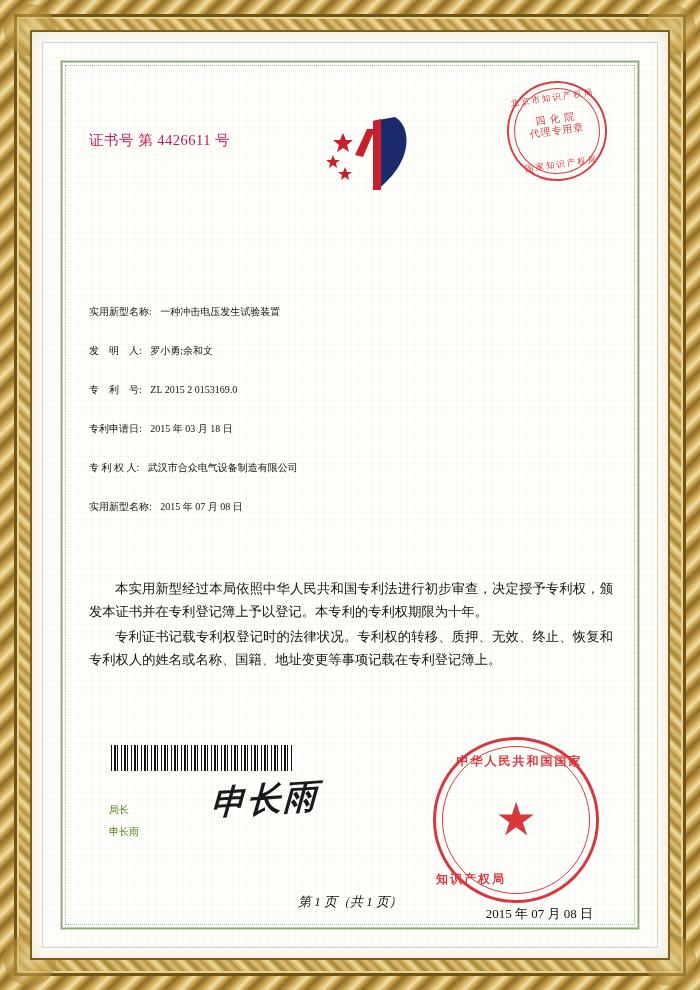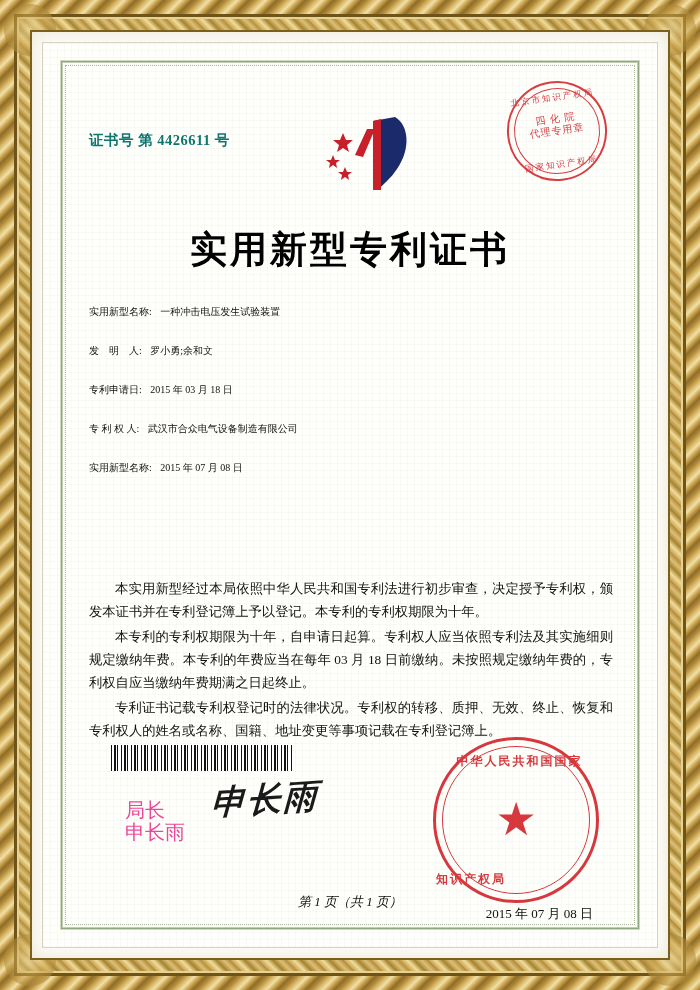--- a/index.html
+++ b/index.html
@@ -92,24 +92,23 @@
   
   .content {
     position: absolute;
     left: 38px; top: 34px; right: 38px; bottom: 30px;
   }
 
   .cert-no {
     position: absolute;
     left: 8px; top: 54px;
     font-size: 14.5px;
-    color: #0f766e;
+    color: #be185d;
     letter-spacing: 0.5px;
     white-space: nowrap;
-    font-weight: bold;
   }
 
   
   .emblem {
     position: absolute;
     left: 240px; top: 38px;
     width: 110px; height: 82px;
   }
 
   
@@ -207,24 +206,23 @@
       repeating-linear-gradient(90deg,
         #111 0px, #111 1px, #fff 1px, #fff 3px,
         #111 3px, #111 5px, #fff 5px, #fff 6px,
         #111 6px, #111 7px, #fff 7px, #fff 10px);
   }
 
   
   .sig-block {
     position: absolute;
     left: 28px; top: 722px;
-    font-size: 20px;
+    font-size: 10px;
     line-height: 22px;
-    color: #ec4899;
-    margin-left: 16px;
+    color: #4d7c0f;
   }
   .handwriting {
     position: absolute;
     left: 130px; top: 700px;
     font-family: "DejaVu Serif", serif;
     font-size: 34px;
     font-style: italic;
     font-weight: bold;
     color: #1a1a1a;
     letter-spacing: 2px;
@@ -322,48 +320,50 @@
       <div class="stamp-top">
         <div class="ring"></div>
         <div class="arc">北京市知识产权局</div>
         <div class="stamp-center">
           <div>四 化 院</div>
           <div>代理专用章</div>
         </div>
         <div class="arc-bottom">国家知识产权局</div>
       </div>
 
-      <div class="main-title">实用新型专利证书</div>
 
       <div class="fields">
         <div class="field-row">
           <span class="field-label">实用新型名称:</span>
           <span class="field-value">一种冲击电压发生试验装置</span>
         </div>
         <div class="field-row">
           <span class="field-label">发　明　人:</span>
           <span class="field-value">罗小勇;余和文</span>
         </div>
         <div class="field-row">
+          <span class="field-label">专　利　号:</span>
+          <span class="field-value">ZL 2015 2 0153169.0</span>
+        </div>
+        <div class="field-row">
           <span class="field-label">专利申请日:</span>
           <span class="field-value">2015 年 03 月 18 日</span>
         </div>
         <div class="field-row">
           <span class="field-label">专 利 权 人:</span>
           <span class="field-value">武汉市合众电气设备制造有限公司</span>
         </div>
         <div class="field-row">
           <span class="field-label">实用新型名称:</span>
           <span class="field-value">2015 年 07 月 08 日</span>
         </div>
       </div>
 
       <div class="body-text">
         <p>本实用新型经过本局依照中华人民共和国专利法进行初步审查，决定授予专利权，颁发本证书并在专利登记簿上予以登记。本专利的专利权期限为十年。</p>
-        <p>本专利的专利权期限为十年，自申请日起算。专利权人应当依照专利法及其实施细则规定缴纳年费。本专利的年费应当在每年 03 月 18 日前缴纳。未按照规定缴纳年费的，专利权自应当缴纳年费期满之日起终止。</p>
         <p>专利证书记载专利权登记时的法律状况。专利权的转移、质押、无效、终止、恢复和专利权人的姓名或名称、国籍、地址变更等事项记载在专利登记簿上。</p>
       </div>
 
       <div class="barcode"></div>
 
       <div class="sig-block">
         <div>局长</div>
         <div>申长雨</div>
       </div>
       <div class="handwriting">申长雨</div>

